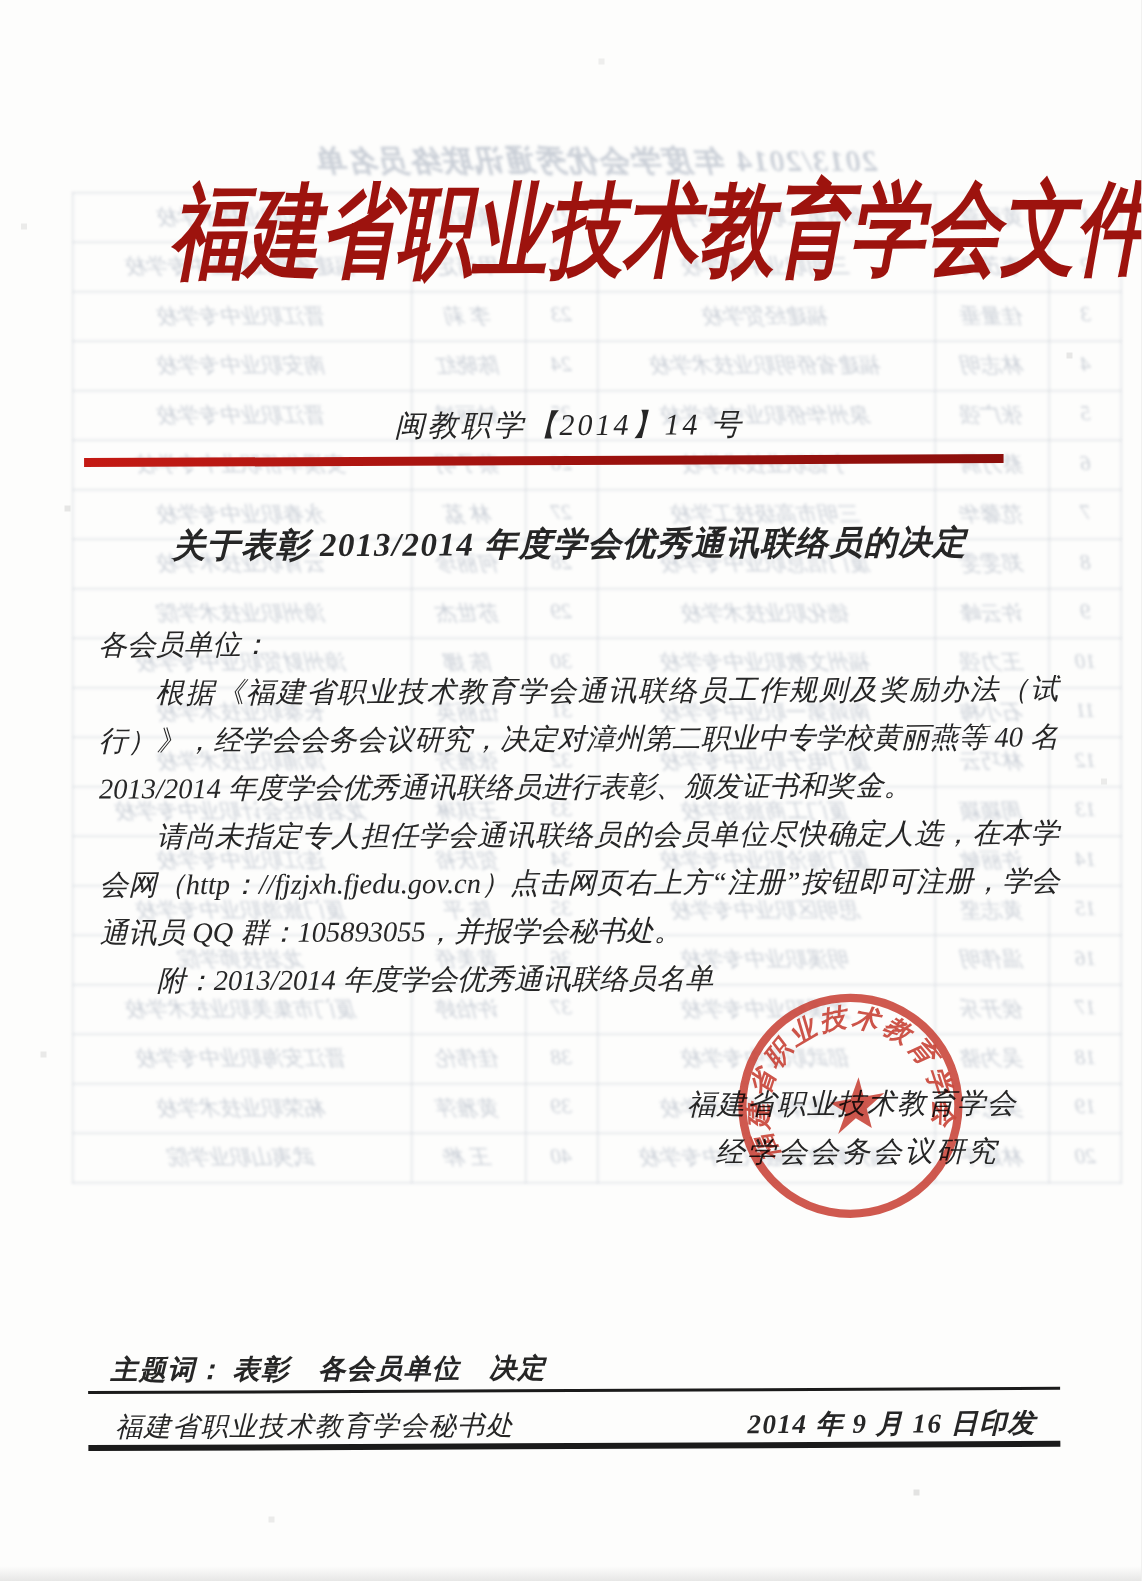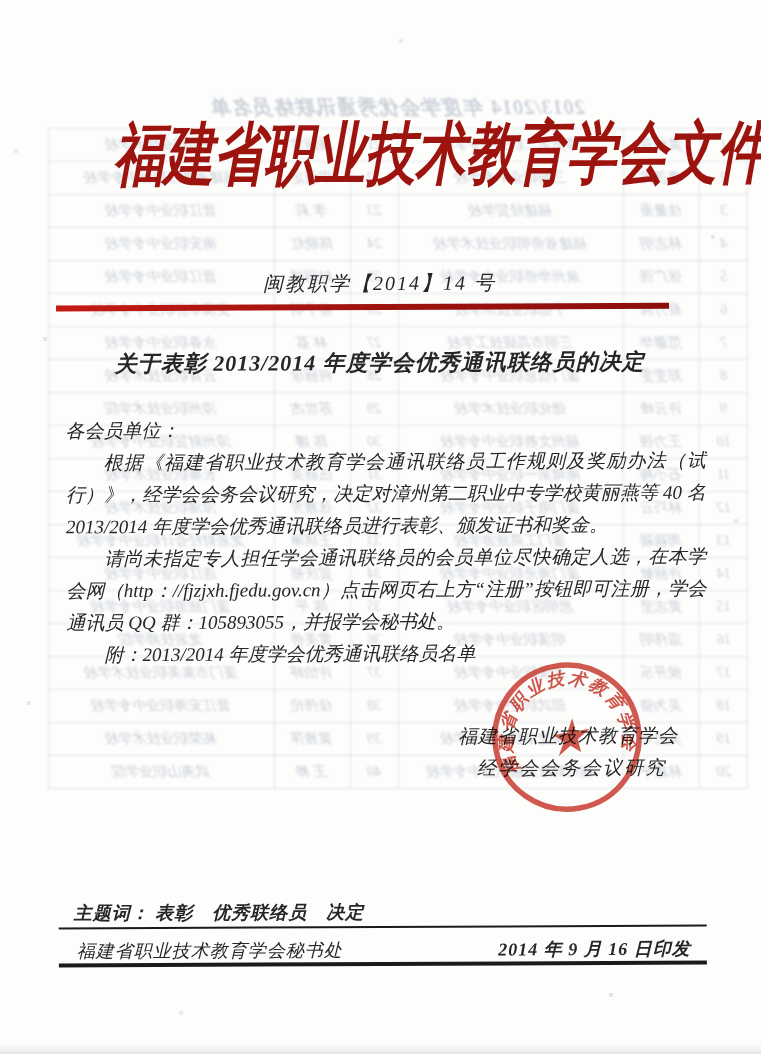--- a/index.html
+++ b/index.html
@@ -301,21 +301,21 @@
       </defs>
       <circle cx="80" cy="80" r="72" fill="none" stroke="#c5372a" stroke-width="5.5" opacity="0.92"></circle>
       <text font-size="17.5" font-weight="bold" fill="#c5372a" letter-spacing="2.5" opacity="0.95" font-family="Liberation Serif, DejaVu Serif, serif">
         <textPath href="#sealArc" startOffset="50%" text-anchor="middle">福建省职业技术教育学会</textPath>
       </text>
       <text x="80" y="97" text-anchor="middle" font-size="48" fill="#c5372a" opacity="0.92">★</text>
     </svg>
 
     <div class="keywords-row">
       <span>主题词：</span>
-      <span>表彰　优秀联络员　决定</span>
+      <span>表彰　各会员单位　决定</span>
     </div>
 
     <div class="rule-thin"></div>
 
     <div class="footer-row">
       <span class="footer-left">福建省职业技术教育学会秘书处</span>
       <span class="footer-right">2014 年 9 月 16 日印发</span>
     </div>
 
     <div class="rule-thick"></div>

